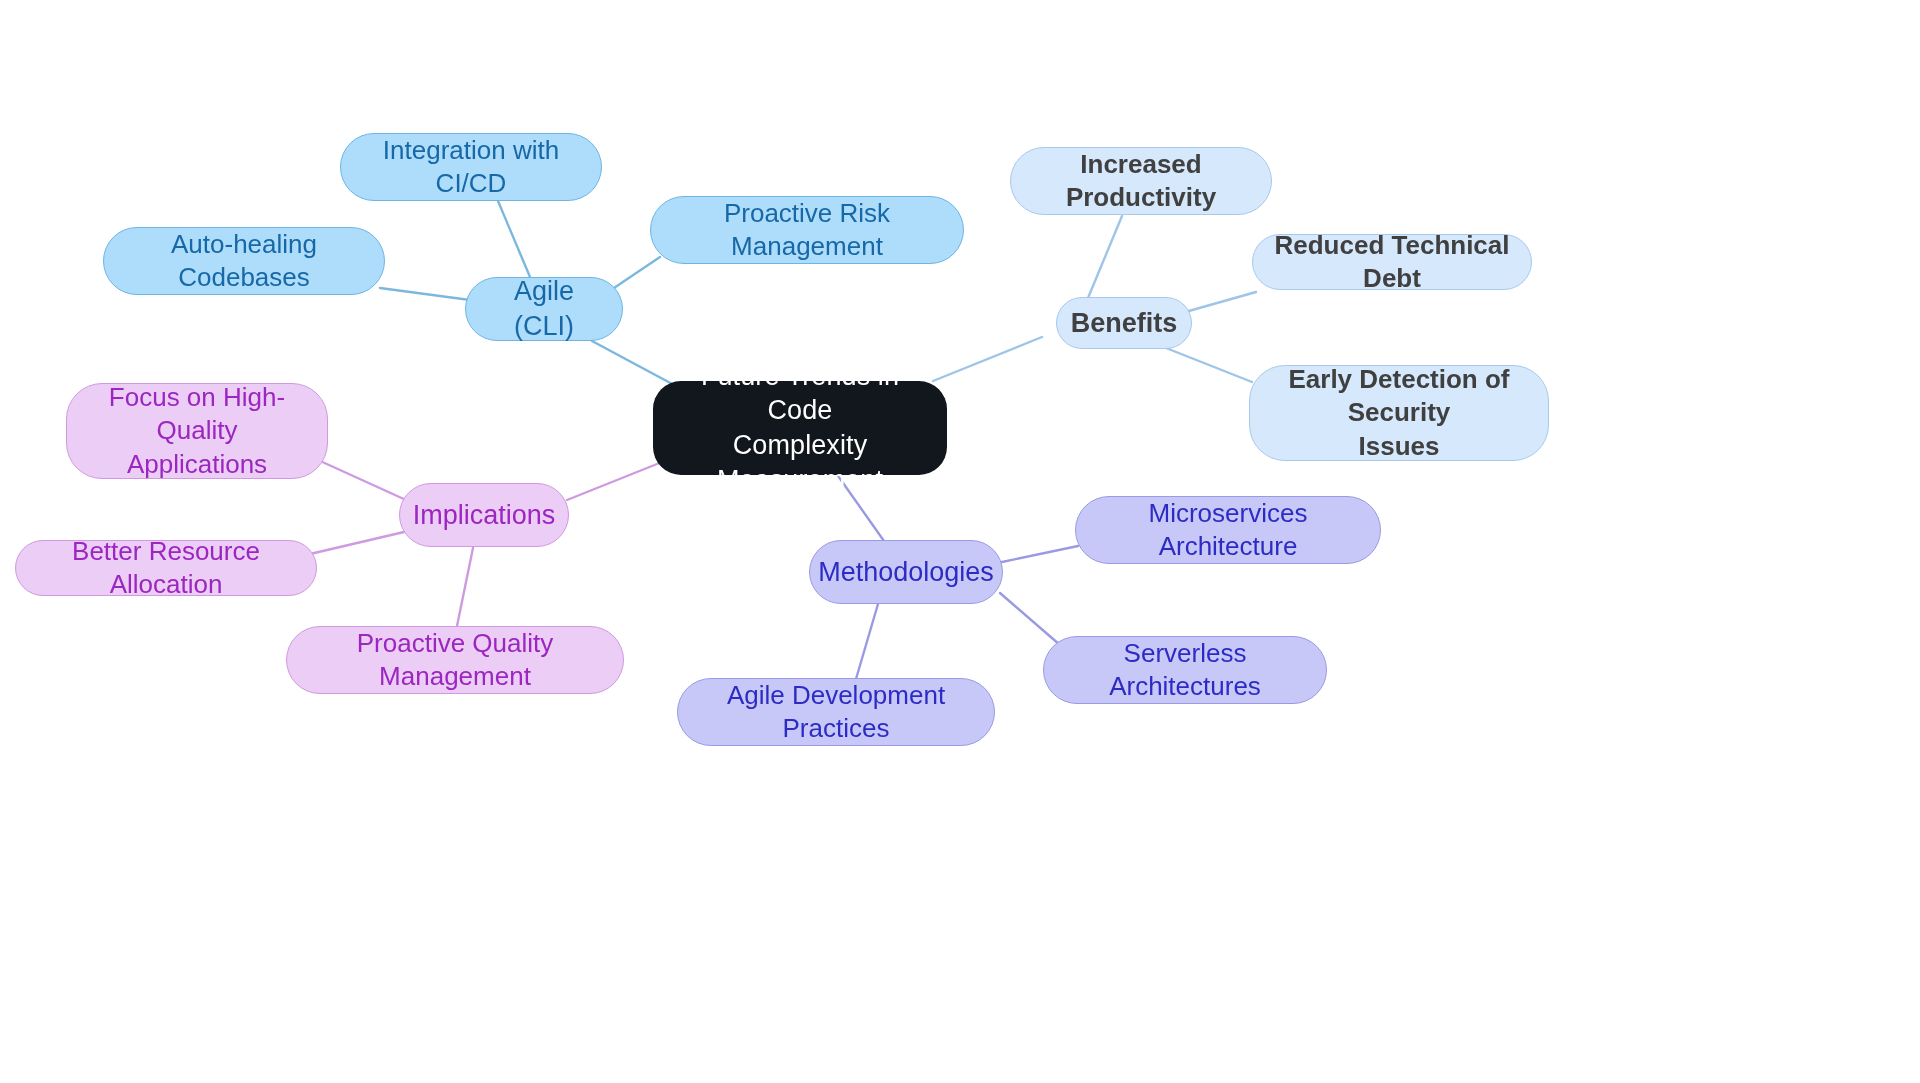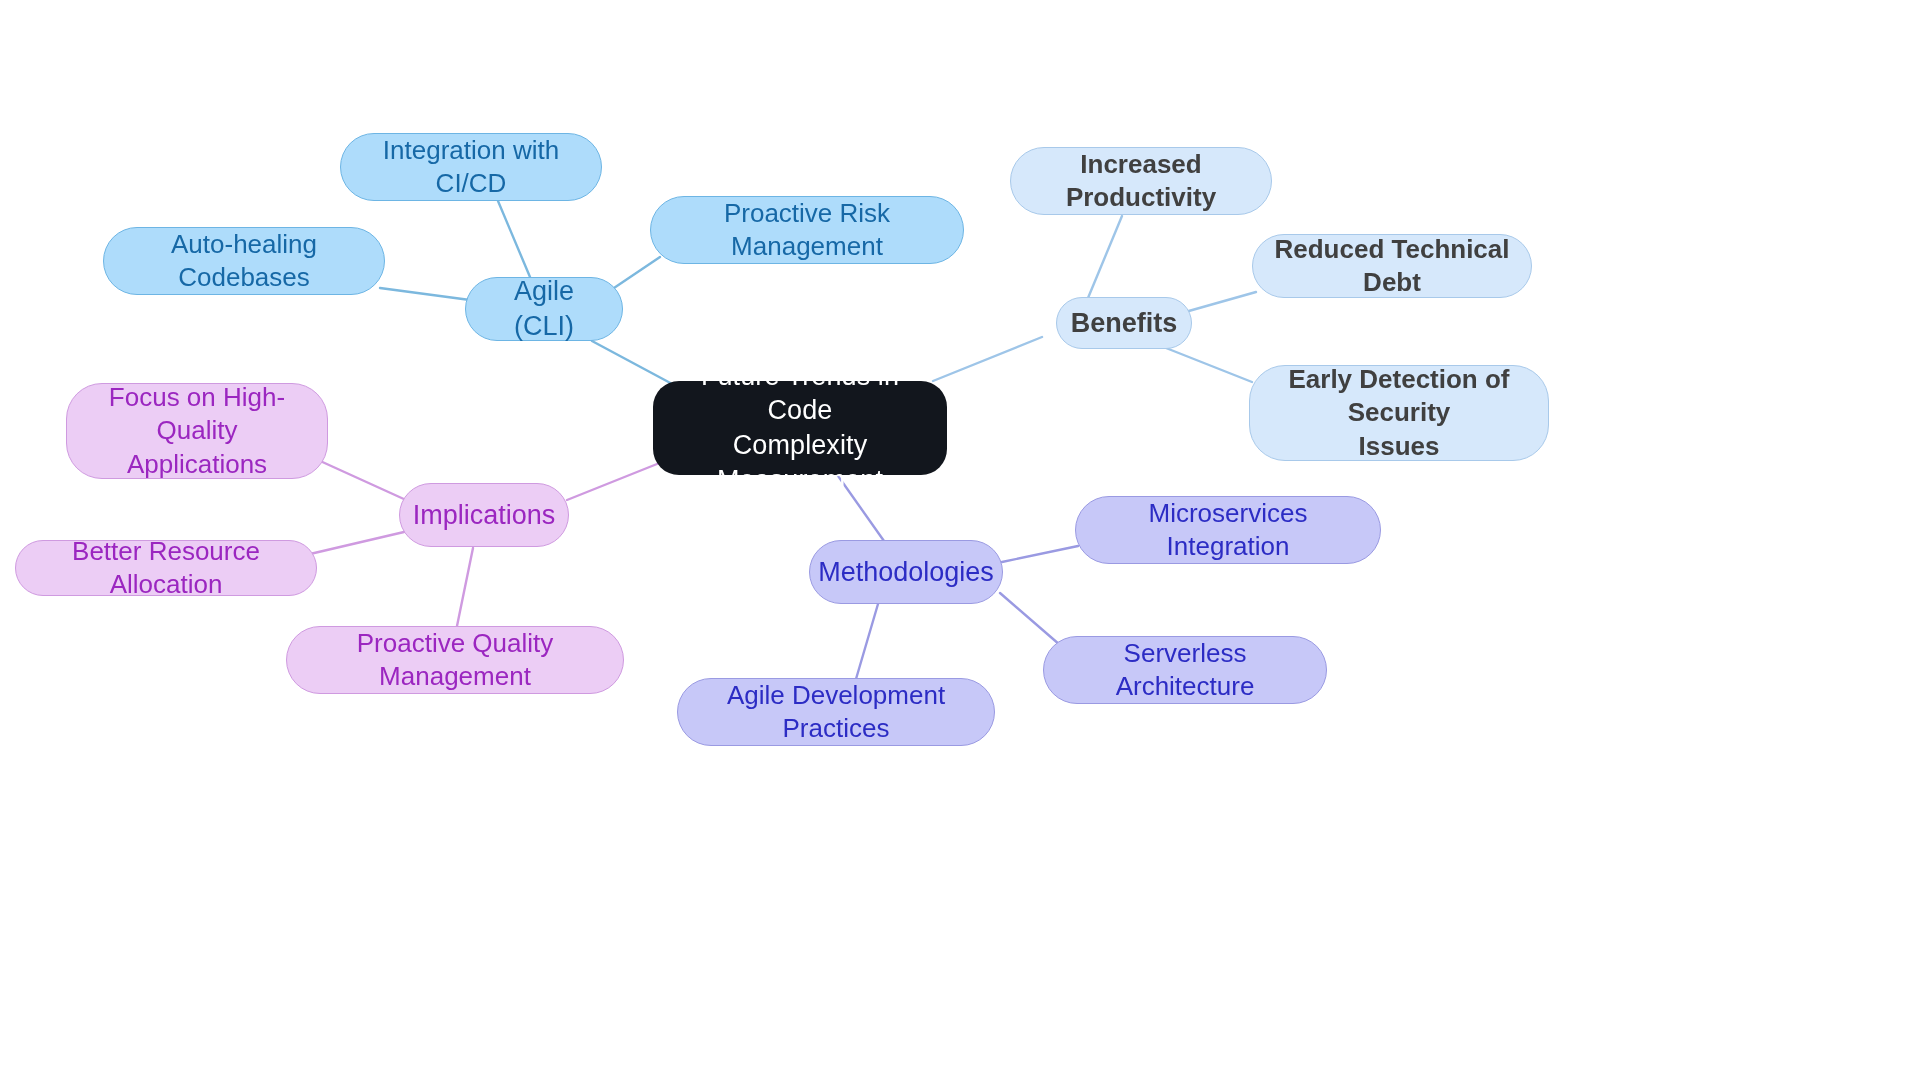--- a/index.html
+++ b/index.html
@@ -94,34 +94,34 @@
       <line x1="836" y1="473" x2="884" y2="541" stroke="#9a9ae2" stroke-width="2.4" stroke-linecap="round"></line>
       <line x1="1002" y1="562" x2="1078" y2="546" stroke="#9a9ae2" stroke-width="2.4" stroke-linecap="round"></line>
       <line x1="1000" y1="593" x2="1060" y2="645" stroke="#9a9ae2" stroke-width="2.4" stroke-linecap="round"></line>
       <line x1="878" y1="604" x2="856" y2="679" stroke="#9a9ae2" stroke-width="2.4" stroke-linecap="round"></line>
       <line x1="662" y1="462" x2="567" y2="500" stroke="#cf9ae0" stroke-width="2.4" stroke-linecap="round"></line>
       <line x1="406" y1="500" x2="318" y2="460" stroke="#cf9ae0" stroke-width="2.4" stroke-linecap="round"></line>
       <line x1="404" y1="532" x2="310" y2="554" stroke="#cf9ae0" stroke-width="2.4" stroke-linecap="round"></line>
       <line x1="473" y1="548" x2="457" y2="626" stroke="#cf9ae0" stroke-width="2.4" stroke-linecap="round"></line>
     </svg>
   <div id="node-layer">
-      <div class="node node-root" style="left: 653px; top: 381px; width: 294px; height: 94px;">Future Trends in Code
+      <div class="node node-root" style="left: 653px; top: 381px; width: 294px; height: 94px; border-radius: 28px;">Future Trends in Code
 Complexity Measurement</div>
       <div class="node node-branch c-tools" style="left: 465px; top: 277px; width: 158px; height: 64px;">Agile (CLI)</div>
       <div class="node node-leaf c-tools" style="left: 340px; top: 133px; width: 262px; height: 68px;">Integration with CI/CD</div>
       <div class="node node-leaf c-tools" style="left: 103px; top: 227px; width: 282px; height: 68px;">Auto-healing Codebases</div>
       <div class="node node-leaf c-tools" style="left: 650px; top: 196px; width: 314px; height: 68px;">Proactive Risk Management</div>
       <div class="node node-branch c-benefits" style="left: 1056px; top: 297px; width: 136px; height: 52px;">Benefits</div>
       <div class="node node-leaf c-benefits" style="left: 1010px; top: 147px; width: 262px; height: 68px;">Increased Productivity</div>
-      <div class="node node-leaf c-benefits" style="left: 1252px; top: 234px; width: 280px; height: 64px;">Reduced Technical Debt</div>
+      <div class="node node-leaf c-benefits" style="left: 1252px; top: 234px; width: 280px; height: 56px;">Reduced Technical Debt</div>
       <div class="node node-leaf c-benefits" style="left: 1249px; top: 365px; width: 300px; height: 96px;">Early Detection of Security
 Issues</div>
       <div class="node node-branch c-methodologies" style="left: 809px; top: 540px; width: 194px; height: 64px;">Methodologies</div>
-      <div class="node node-leaf c-methodologies" style="left: 1075px; top: 496px; width: 306px; height: 68px;">Microservices Integration</div>
-      <div class="node node-leaf c-methodologies" style="left: 1043px; top: 636px; width: 284px; height: 68px;">Serverless Architecture</div>
+      <div class="node node-leaf c-methodologies" style="left: 1075px; top: 496px; width: 306px; height: 68px;">Microservices Architecture</div>
+      <div class="node node-leaf c-methodologies" style="left: 1043px; top: 636px; width: 284px; height: 68px;">Serverless Architectures</div>
       <div class="node node-leaf c-methodologies" style="left: 677px; top: 678px; width: 318px; height: 68px;">Agile Development Practices</div>
       <div class="node node-branch c-implications" style="left: 399px; top: 483px; width: 170px; height: 64px;">Implications</div>
       <div class="node node-leaf c-implications" style="left: 66px; top: 371px; width: 262px; height: 96px; margin-top: 12px;">Focus on High-Quality
 Applications</div>
       <div class="node node-leaf c-implications" style="left: 15px; top: 540px; width: 302px; height: 56px;">Better Resource Allocation</div>
       <div class="node node-leaf c-implications" style="left: 286px; top: 626px; width: 338px; height: 68px;">Proactive Quality Management</div>
     </div>
 </div>
 
 </body></html>

